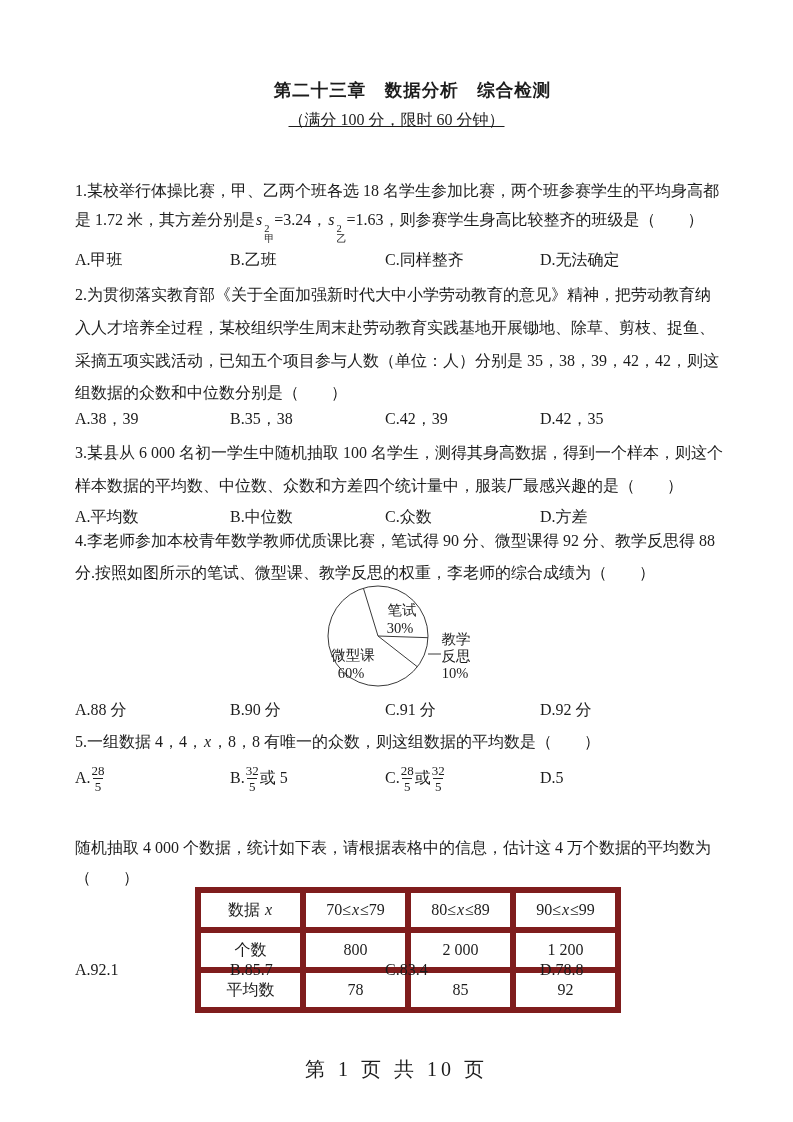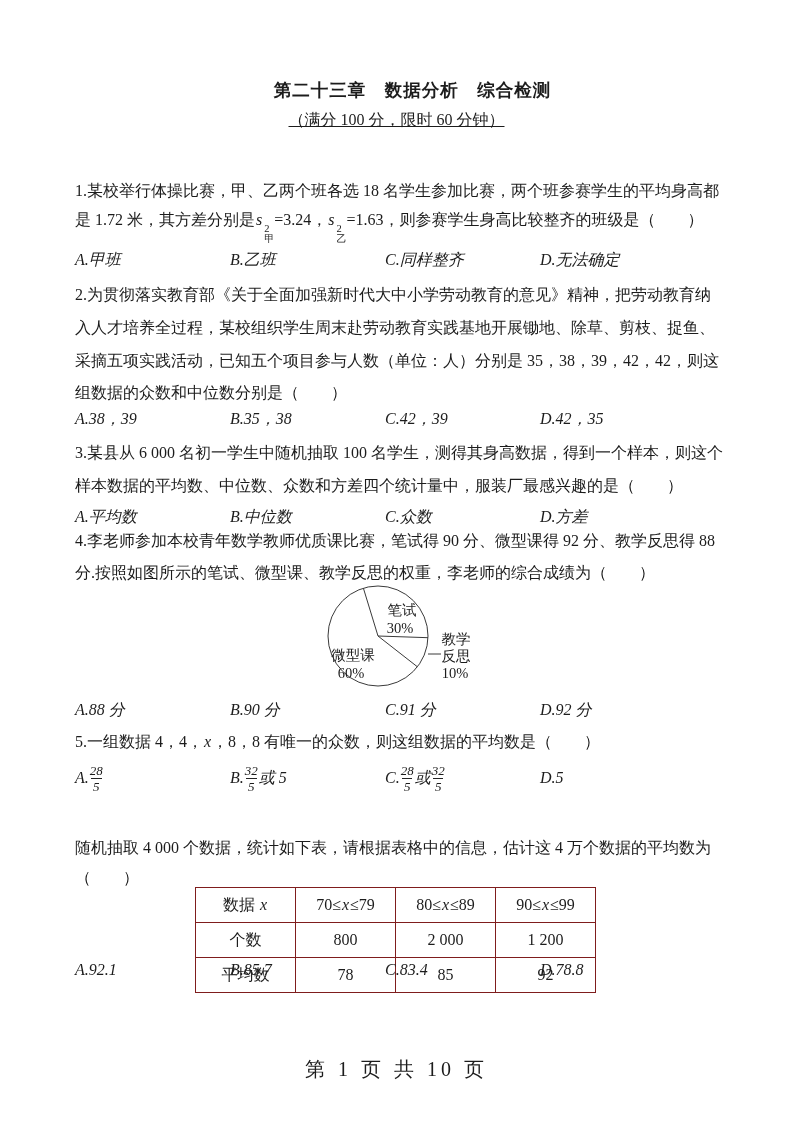--- a/index.html
+++ b/index.html
@@ -16,21 +16,21 @@
   .subtitle {
     position:absolute; top:110px; left:0; width:100%;
     text-align:center; font-size:16px;text-decoration:underline;
   }
   .section { position:absolute; left:70px; top:144px; white-space:nowrap; }
   .section .bold { font-weight:bold; }
   .line {
     position:absolute; left:60px; width:668px;
     line-height:21px; white-space:nowrap;margin-left:15px;
   }
-  .opts { position:absolute; left:75px; width:660px; white-space:nowrap;font-style:italic; }
+  .opts { position:absolute; left:75px; width:660px; white-space:nowrap; }
   .opt { display:inline-block; width:155px; vertical-align:middle; }
   .opt:last-child { width:auto; }
   .var { font-style:italic; padding:0 1px; }
   
   .supsub {
     display:inline-flex; flex-direction:column; align-items:flex-start;
     vertical-align:-7px; font-size:10.5px; line-height:10px; padding-left:1px;
   }
   .supsub .sb { font-size:10px; }
   
@@ -46,21 +46,21 @@
   .pie-svg text {
     fill:#1c1c1c; font-size:14.5px;
     font-family:"Liberation Serif","DejaVu Serif",serif; text-anchor:middle;
   }
   
   .score-table {
     position:absolute; left:195px; top:887px;
     border-collapse:collapse; table-layout:fixed;
   }
   .score-table td {
-    border:1px solid #7f1d1d; width:99px; height:34px;
+    border:6px solid #7f1d1d; width:99px; height:34px;
     text-align:center; vertical-align:middle; font-size:16px; padding:0;
   }
   .footer {
     position:absolute; top:1056px; left:0; width:100%;
     text-align:center; font-size:20px; letter-spacing:4px;
   }
 </style>
 </head>
 <body>
 

